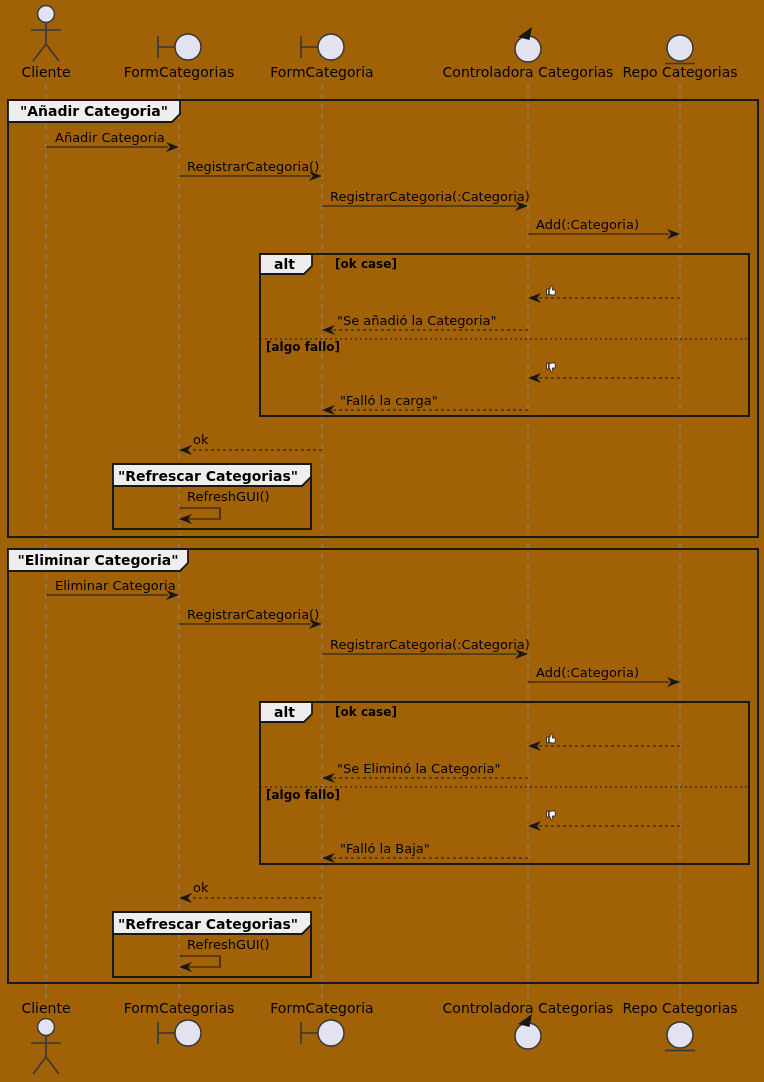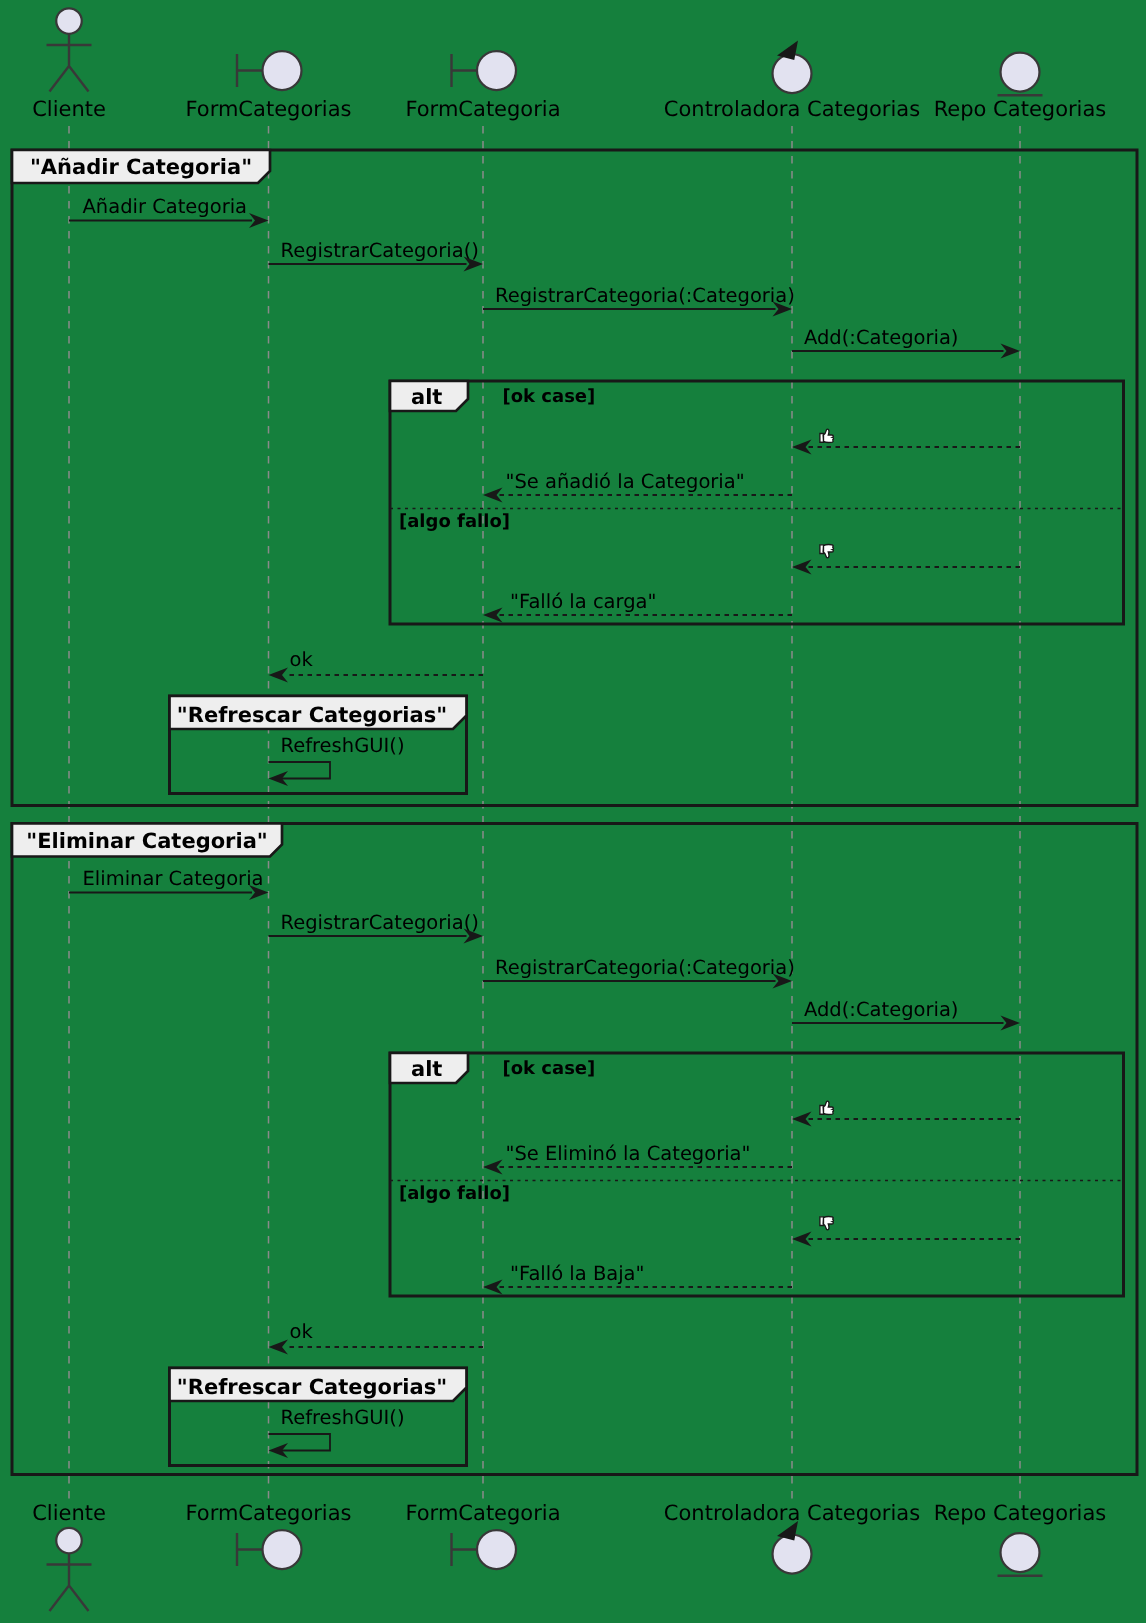--- a/index.html
+++ b/index.html
@@ -1,16 +1,16 @@
 <!DOCTYPE html>
 <html><head>
 <meta charset="utf-8">
 <style>
   html,body{margin:0;padding:0;background:#ffffff;}
-  .canvas{position:relative;width:764px;height:1082px;background:#15803d;overflow:hidden;}
+  .canvas{position:relative;width:764px;height:1082px;background:#a16207;overflow:hidden;}
   svg{display:block;}
   text{font-family:"DejaVu Sans","Liberation Sans",sans-serif;fill:#000;}
   .msg{font-size:13px;}
   .plabel{font-size:14px;text-anchor:middle;}
   .ftitle{font-size:14px;font-weight:bold;text-anchor:middle;}
   .altlbl{font-size:14px;font-weight:bold;}
   .guard{font-size:12px;font-weight:bold;}
   .sline{stroke:#181818;stroke-width:1.2;fill:none;}
   .dline{stroke:#181818;stroke-width:1.2;fill:none;stroke-dasharray:3 3;}
   .lifeline{stroke:#8a8a8a;stroke-width:1;stroke-dasharray:5 5;}

